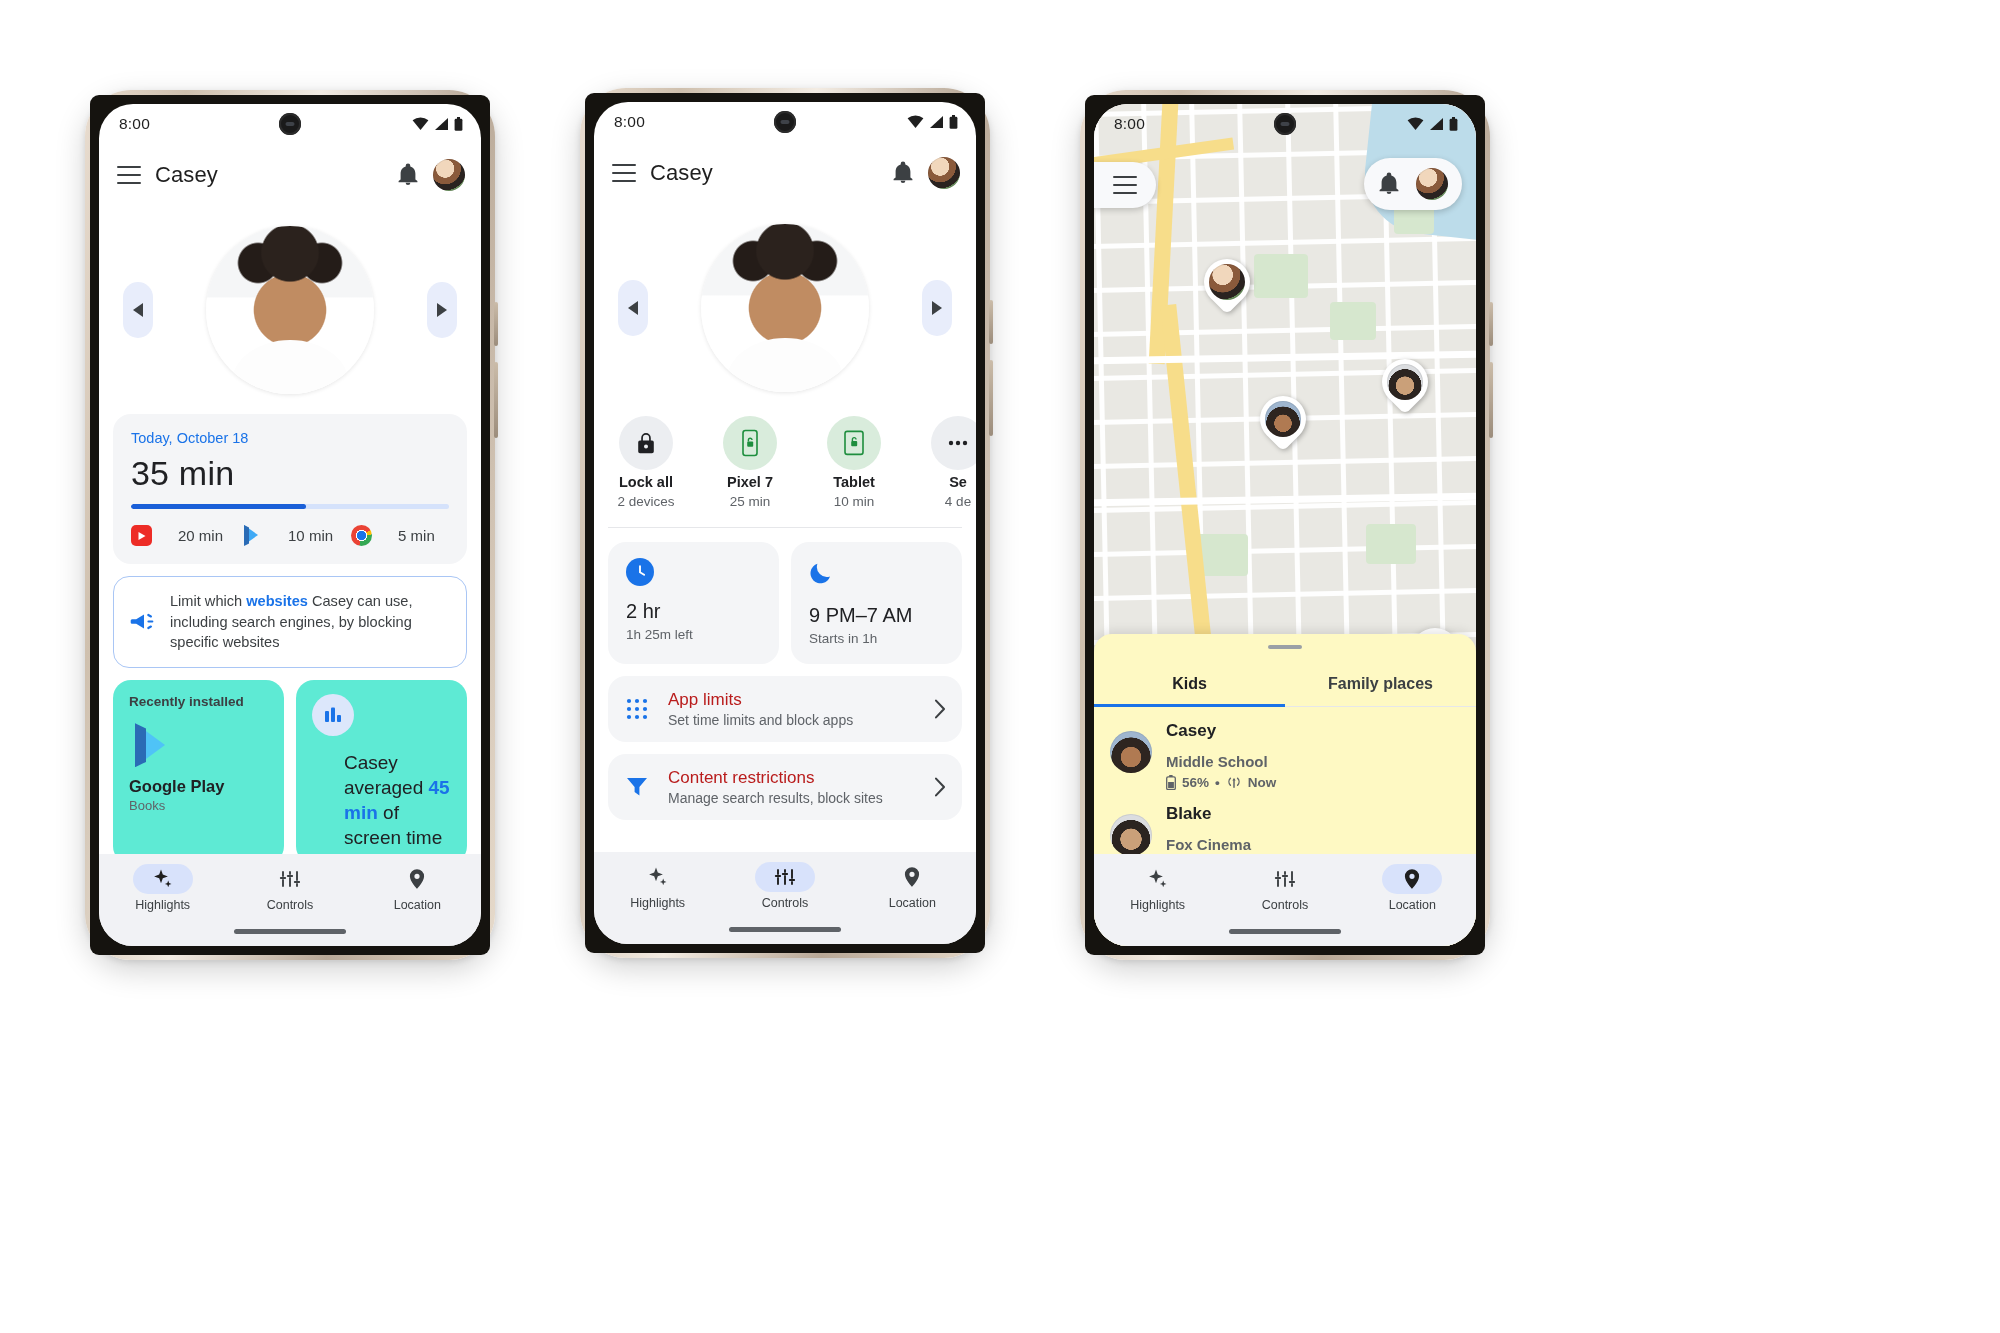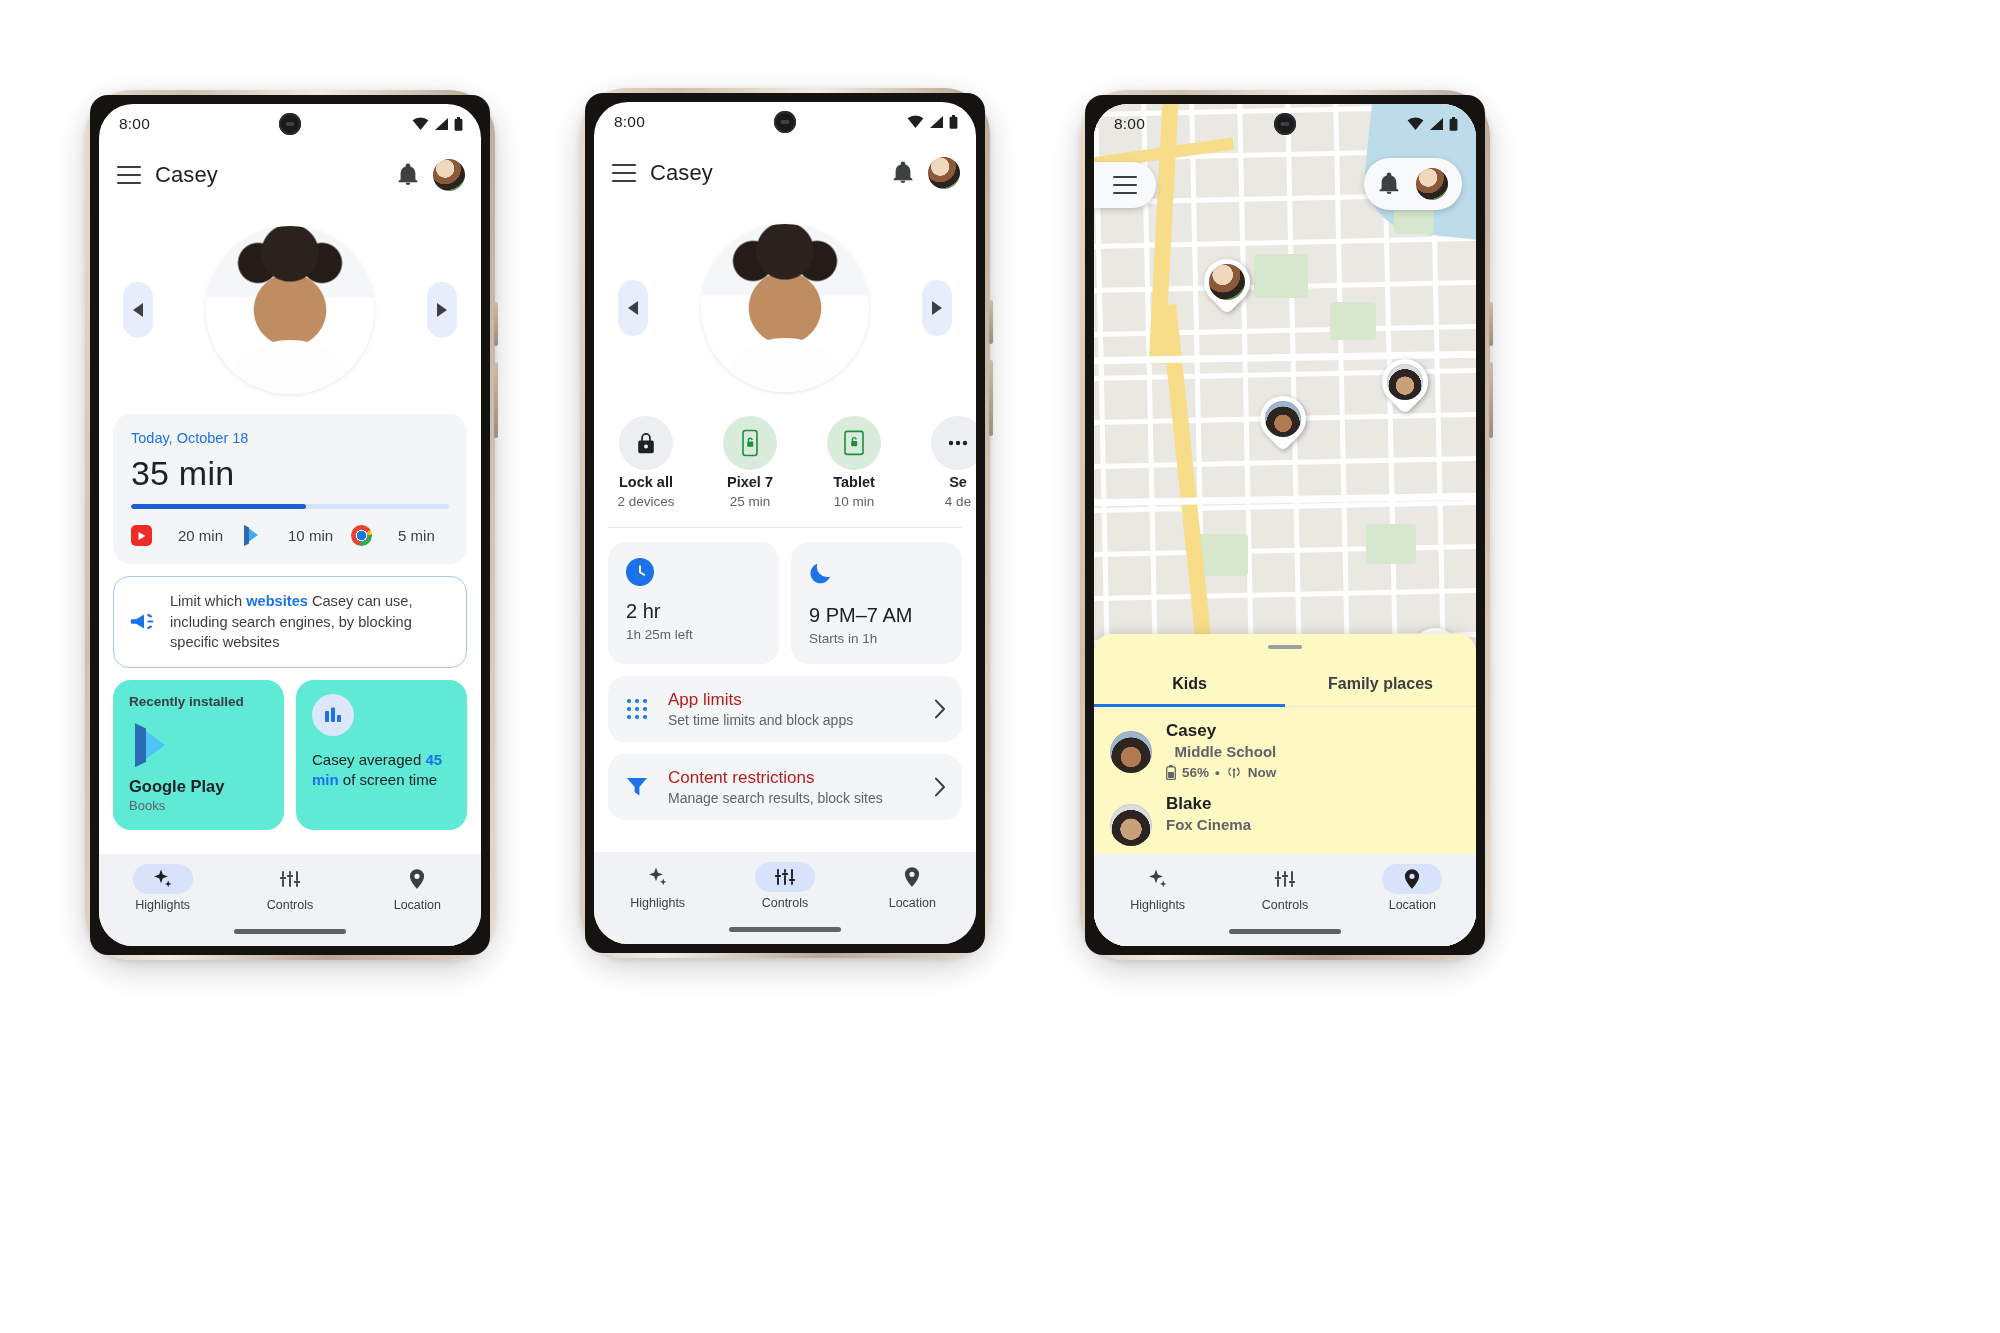--- a/index.html
+++ b/index.html
@@ -15,21 +15,21 @@
   .phone {
     position: absolute;
     width: 410px; height: 870px;
     border-radius: 46px;
     background: linear-gradient(100deg,#e9ddd0 0%,#cfc0ae 18%,#f3ece3 42%,#b8a897 70%,#e7dbcc 100%);
     padding: 5px;
     box-shadow: 0 10px 30px rgba(0,0,0,.18), 0 2px 6px rgba(0,0,0,.10);
   }
   .phone .bezel {
     width: 100%; height: 100%;
-    border-radius: 18px;
+    border-radius: 9px;
     background: #15130f;
     padding: 9px;
   }
   .screen {
     position: relative;
     width: 100%; height: 100%;
     border-radius: 34px;
     background: #ffffff;
     overflow: hidden;
   }
@@ -159,21 +159,21 @@
   .mini { flex: 1; background: #5eead4; border-radius: 18px; padding: 14px 16px; min-height: 150px; }
   .mini .lab { font-size: 13.5px; color: #3c4043; font-weight: 700; }
   .mini .playbig { position: relative; width: 44px; height: 44px; margin: 14px 0 10px; }
   .mini .playbig::before{ content:""; position:absolute; left:6px; top:0; width:0;height:0;
     border-left:30px solid #4fc3f7; border-top:22px solid transparent; border-bottom:22px solid transparent;}
   .mini .playbig::after{ content:""; position:absolute; left:6px; top:0; width:11px; height:44px; background:#2a6bb5;
     clip-path: polygon(0 0,100% 12%,100% 88%,0 100%); }
   .mini .name { font-size: 16.5px; color: #202124; font-weight: 700; }
   .mini .sub { font-size: 13px; color: #5f6368; margin-top: 2px; }
   .chipicon { width: 42px; height: 42px; border-radius: 50%; background: #dce7fb; display:flex; align-items:center; justify-content:center; margin-bottom: 14px;}
-  .mini .stat { font-size: 15px; color: #202124; line-height: 1.32; }
+  .mini .stat { font-size: 19px; color: #202124; line-height: 1.32; margin-left: 32px; }
   .mini .stat b { color: #1a73e8; font-weight: 700; }
 
   
   .bottomnav {
     position: absolute; left: 0; right: 0; bottom: 0; height: 92px;
     background: #f1f2f5; display: flex; align-items: flex-start; padding-top: 10px;
   }
   .navitem { flex: 1; display: flex; flex-direction: column; align-items: center; gap: 4px; cursor: pointer;}
   .navpill { width: 60px; height: 30px; border-radius: 16px; display: flex; align-items: center; justify-content: center; }
   .navpill.on { background: #d8e2fb; }
@@ -258,21 +258,21 @@
     background: #fef9c3; border-radius: 18px 18px 0 0; box-shadow: 0 -2px 12px rgba(0,0,0,.12); font-weight: bold;
   }
   .grabber { width: 34px; height: 4.4px; border-radius: 3px; background: #9aa0a6; margin: 11px auto 0; }
   .tabs { display: flex; margin-top: 14px; border-bottom: 1px solid #e6e7ea; }
   .tab { flex: 1; text-align: center; padding: 12px 0 13px; font-size: 16px; color: #3c4043; cursor: pointer; position: relative; }
   .tab.active { color: #202124; }
   .tab.active::after { content: ""; position: absolute; left: 0; right: 0; bottom: -1px; height: 3px; background: #1a73e8; }
   .kidrow { display: flex; gap: 14px; padding: 14px 16px 0 16px; cursor: pointer; }
   .kidrow .av { width: 42px; height: 42px; border-radius: 50%; flex: none; margin-top: 10px; }
   .kidrow .kn { font-size: 17px; color: #202124; }
-  .kidrow .kp { font-size: 15px; color: #5f6368; margin-top: 2px; text-align: right; }
+  .kidrow .kp { font-size: 15px; color: #5f6368; margin-top: 12px; }
   .kidrow .km { font-size: 13.5px; color: #5f6368; margin-top: 5px; display: flex; align-items: center; gap: 6px; }
 </style>
 </head>
 <body>
 
 <div class="stage">
 
   <div class="phone" id="phone1">
     <div class="btn-power"></div>
     <div class="btn-vol"></div>

